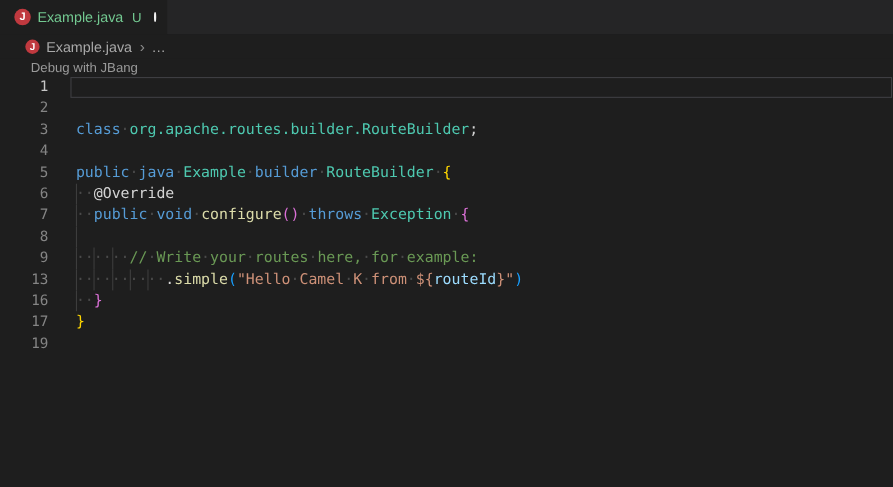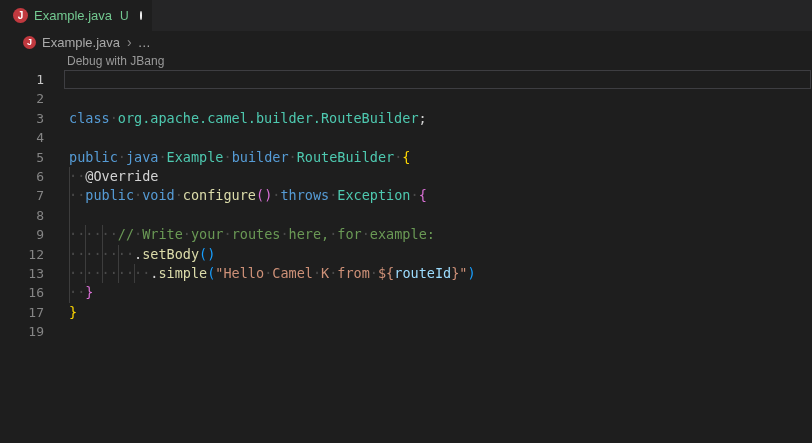--- a/index.html
+++ b/index.html
@@ -16,21 +16,21 @@
   .mod-dot { width:9px; height:9px; border-radius:50%; background:var(--ui-modified_dot,#f2f2f2); margin-left:11px; }
 
   
   .crumbs { height:22px; display:flex; align-items:center; padding-left:23px; font-size:13px;
     color:var(--ui-breadcrumb,#a9a9a9); background:var(--ui-editor_bg,#1e1e1e); }
   .crumbs .file-icon { width:13px; height:13px; font-size:9px; }
   .crumb { margin-left:6px; cursor:pointer; }
   .crumb-sep { margin-left:7px; color:#8a8a8a; font-size:14px; }
 
   
-  .codelens { height:17px; line-height:16px; padding-left:43px; font-size:12px;margin-left:24px; }
+  .codelens { height:17px; line-height:16px; padding-left:28px; font-size:12px; }
   .codelens a { color:var(--ui-codelens,#999999); text-decoration:none; cursor:pointer; }
 
   
   .editor { position:relative; }
   .row { display:flex; height:19.4px; position:relative; }
   .row.hl::after { content:""; position:absolute; left:64px; right:1px; top:0; bottom:0;
     border:1px solid var(--ui-line_highlight_border,#3e3e42); pointer-events:none; }
   .gut { width:44px; flex:none; text-align:right; font-family:"DejaVu Sans Mono",monospace;
     font-size:13px; line-height:19.4px; color:var(--ui-gutter,#858585); }
   .gut.on { color:var(--ui-gutter_active,#c6c6c6); }
@@ -71,21 +71,21 @@
       <div class="row hl">
         <div class="gut on">1</div>
         <div class="code"></div>
       </div>
       <div class="row">
         <div class="gut">2</div>
         <div class="code"></div>
       </div>
       <div class="row">
         <div class="gut">3</div>
-        <div class="code"><span class="c-kw">class</span><span class="c-ws">·</span><span class="c-type">org.apache.camel.builder.RouteBuilder</span><span class="c-fg">;</span></div>
+        <div class="code"><span class="c-kw">class</span><span class="c-ws">·</span><span class="c-type">org.apache.routes.builder.RouteBuilder</span><span class="c-fg">;</span></div>
       </div>
       <div class="row">
         <div class="gut">4</div>
         <div class="code"></div>
       </div>
       <div class="row">
         <div class="gut">5</div>
         <div class="code"><span class="c-kw">public</span><span class="c-ws">·</span><span class="c-kw">java</span><span class="c-ws">·</span><span class="c-type">Example</span><span class="c-ws">·</span><span class="c-kw">builder</span><span class="c-ws">·</span><span class="c-type">RouteBuilder</span><span class="c-ws">·</span><span class="c-b1">{</span></div>
       </div>
       <div class="row">
@@ -98,24 +98,20 @@
       </div>
       <div class="row">
         <div class="gut">8</div>
         <div class="code"><i class="g" style="left: 0px;"></i></div>
       </div>
       <div class="row">
         <div class="gut">9</div>
         <div class="code"><i class="g" style="left: 0px;"></i><i class="g" style="left: 16.26px;"></i><i class="g" style="left: 32.52px;"></i><span class="c-ws">······</span><span class="c-cmt">//</span><span class="c-ws">·</span><span class="c-cmt">Write</span><span class="c-ws">·</span><span class="c-cmt">your</span><span class="c-ws">·</span><span class="c-cmt">routes</span><span class="c-ws">·</span><span class="c-cmt">here,</span><span class="c-ws">·</span><span class="c-cmt">for</span><span class="c-ws">·</span><span class="c-cmt">example:</span></div>
       </div>
       <div class="row">
-        <div class="gut">12</div>
-        <div class="code"><i class="g" style="left: 0px;"></i><i class="g" style="left: 16.26px;"></i><i class="g" style="left: 32.52px;"></i><i class="g" style="left: 48.78px;"></i><span class="c-ws">········</span><span class="c-fg">.</span><span class="c-fn">setBody</span><span class="c-b3">()</span></div>
-      </div>
-      <div class="row">
         <div class="gut">13</div>
         <div class="code"><i class="g" style="left: 0px;"></i><i class="g" style="left: 16.26px;"></i><i class="g" style="left: 32.52px;"></i><i class="g" style="left: 48.78px;"></i><i class="g" style="left: 65.04px;"></i><span class="c-ws">··········</span><span class="c-fg">.</span><span class="c-fn">simple</span><span class="c-b3">(</span><span class="c-str">"Hello</span><span class="c-ws">·</span><span class="c-str">Camel</span><span class="c-ws">·</span><span class="c-str">K</span><span class="c-ws">·</span><span class="c-str">from</span><span class="c-ws">·</span><span class="c-str">${</span><span class="c-interp">routeId</span><span class="c-str">}"</span><span class="c-b3">)</span></div>
       </div>
       <div class="row">
         <div class="gut">16</div>
         <div class="code"><i class="g" style="left: 0px;"></i><span class="c-ws">··</span><span class="c-b2">}</span></div>
       </div>
       <div class="row">
         <div class="gut">17</div>
         <div class="code"><span class="c-b1">}</span></div>

